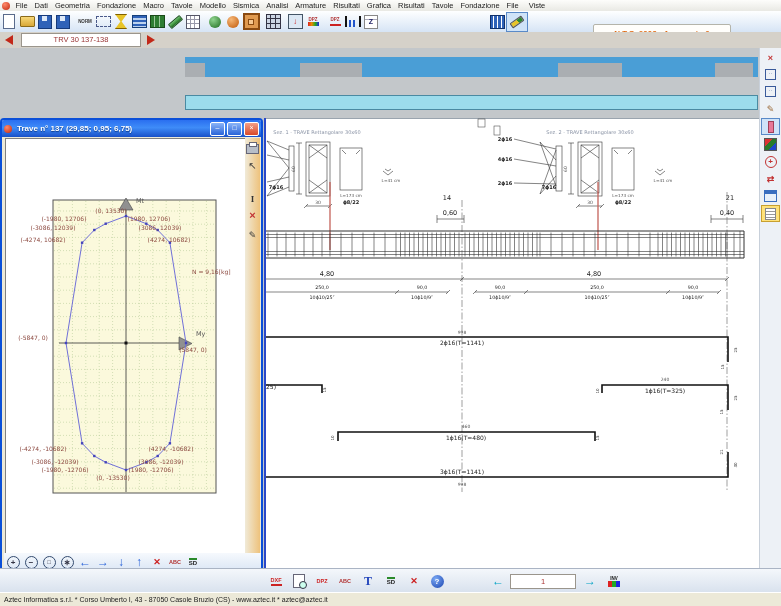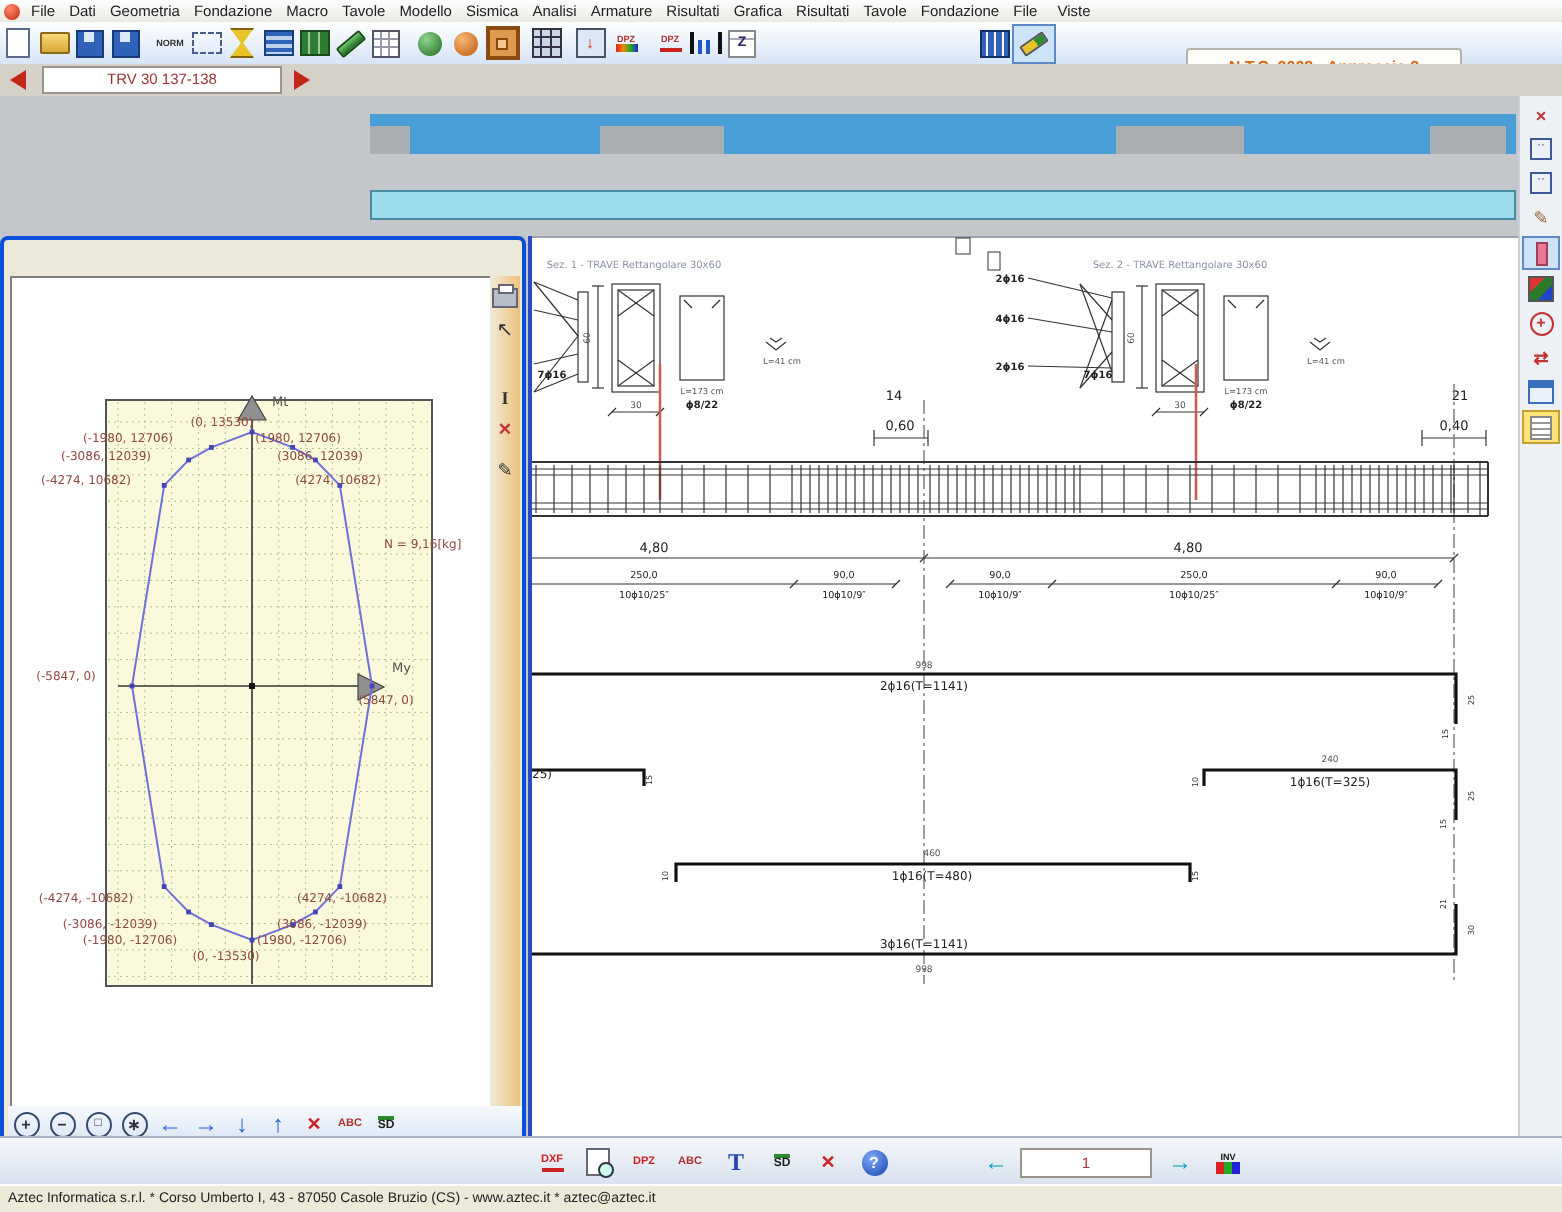--- a/index.html
+++ b/index.html
@@ -557,20 +557,27 @@
       </div>
     <div class="rti">
         <span class="winic"></span>
       </div>
     <div class="rti ylw">
         <span class="listic"></span>
       </div>
   </div>
 
   <div id="fwin" class="abs">
+    <div id="ftitle">
+      <span id="appicon" style="margin-left:2px"></span>
+      <span class="cap">Trave n° 137  (29,85; 0,95; 6,75)</span>
+      <span class="wbtn">–</span>
+      <span class="wbtn">□</span>
+      <span class="wbtn close">×</span>
+    </div>
 
     <div id="fcanvas">
       <svg id="domsvg" width="243" height="414" viewBox="3 136 243 414">
         <rect x="50" y="197" width="163" height="293" fill="#fbf9dc" stroke="#555" stroke-width="1"></rect>
         <g id="dom-grid">
             <line x1="136.4" y1="198" x2="136.4" y2="489" class="gl"></line>
             <line x1="51" y1="353.2" x2="212" y2="353.2" class="gl"></line>
             <line x1="109.6" y1="198" x2="109.6" y2="489" class="gl"></line>
             <line x1="51" y1="326.8" x2="212" y2="326.8" class="gl"></line>
             <line x1="149.8" y1="198" x2="149.8" y2="489" class="gl"></line>

